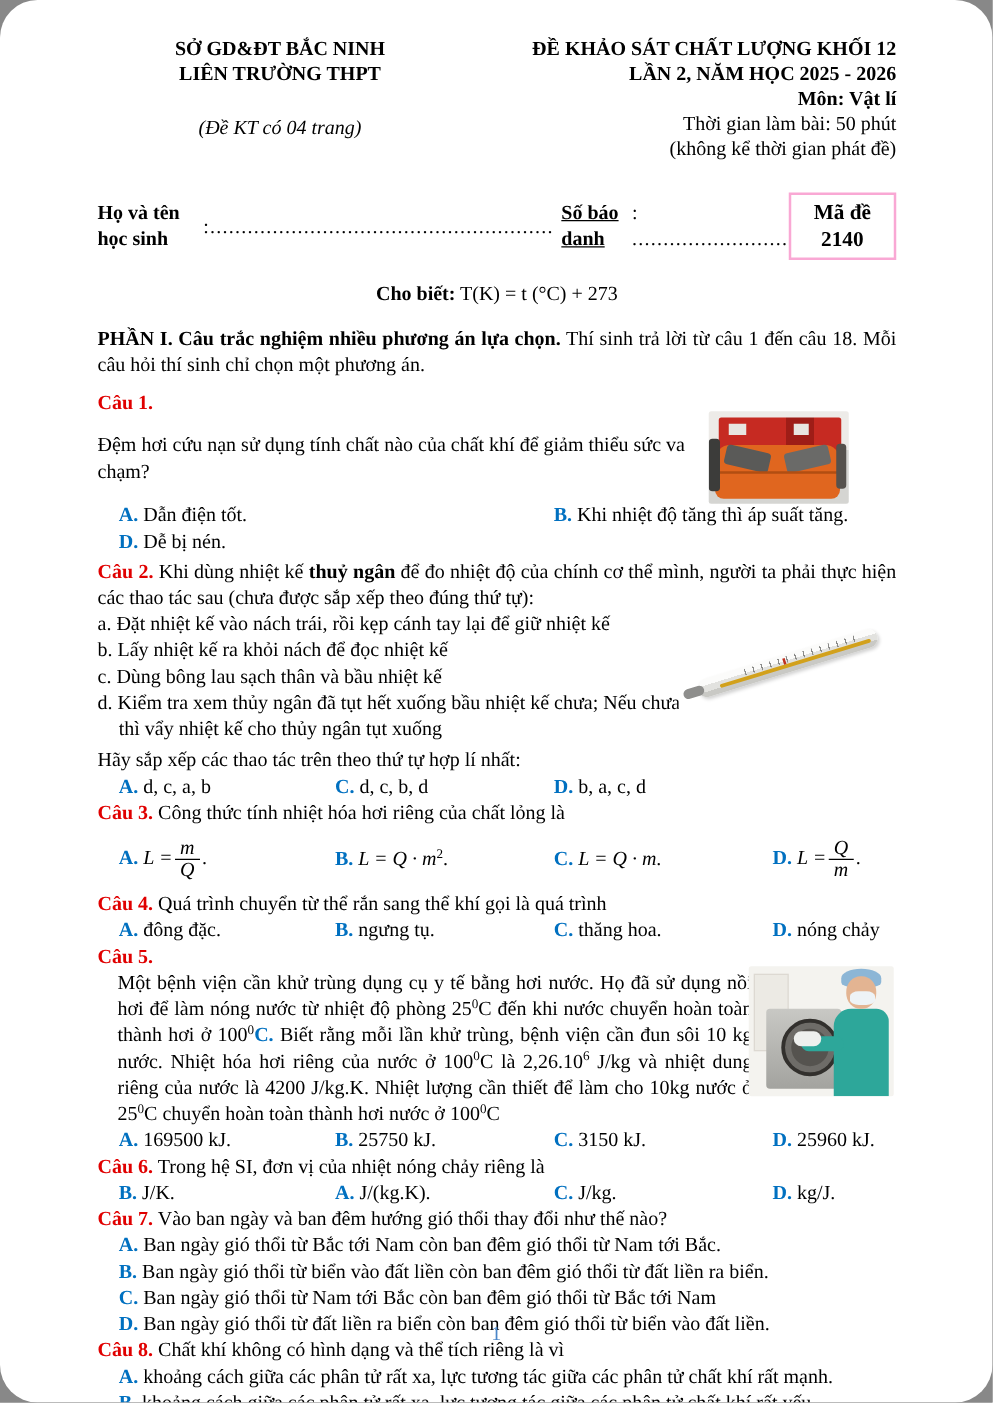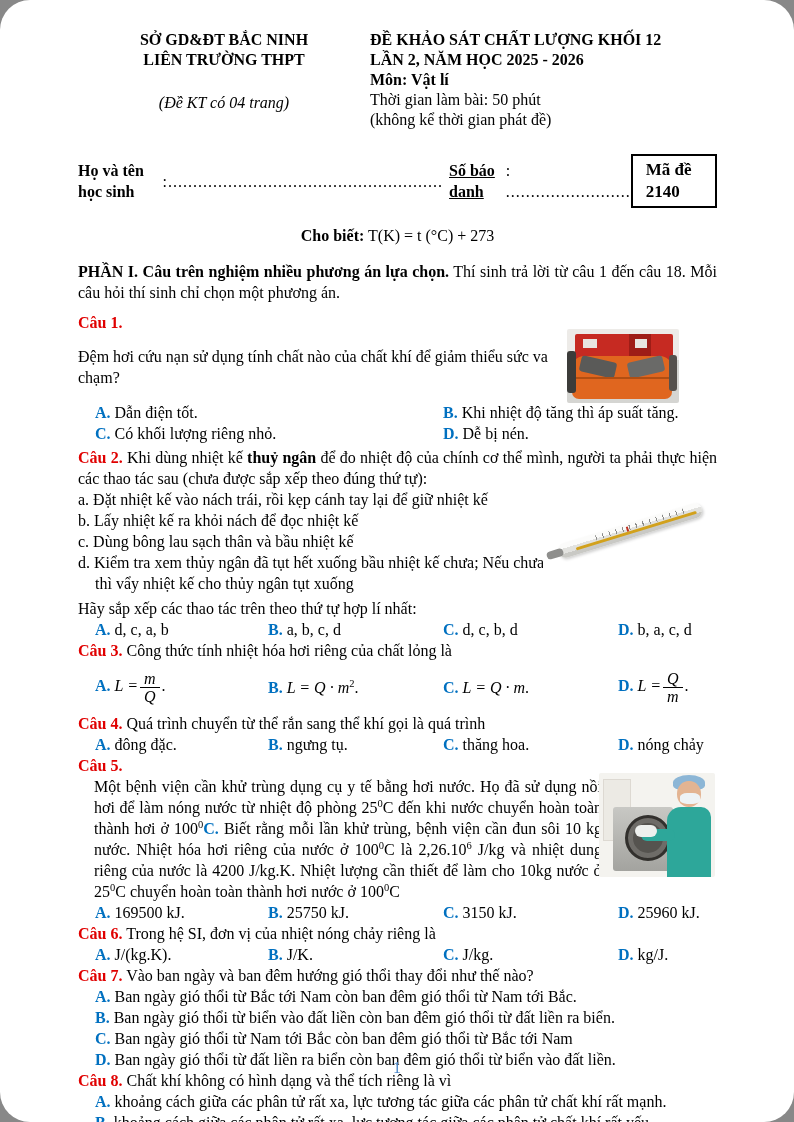--- a/index.html
+++ b/index.html
@@ -17,28 +17,28 @@
   }
   .b{font-weight:bold;}
   .i{}
   .red{color:#e00000;font-weight:bold;}
   .blue{color:#0070c0;font-weight:bold;}
   .just{text-align:justify;}
 
   
   .hdr{display:flex;}
   .hdr-left{width:292px;text-align:center;}
-  .hdr-right{flex:1;text-align:left;}
+  .hdr-right{flex:1;text-align:right;}
   .hdr div{line-height:20px;}
   .pages-note{margin-top:23px;font-style:italic;}
 
   
   .student-row{display:flex;align-items:center;margin-top:24px;}
   .dots{letter-spacing:1px;}
-  .code-box{margin-left:auto;border:2px solid #000000;padding:3px 13px;font-weight:bold;font-size:17px;line-height:22px;}
+  .code-box{margin-left:auto;border:2px solid #f9a8d4;padding:3px 13px;font-weight:bold;font-size:17px;line-height:22px;text-align:center;}
 
   .given{margin-top:17px;text-align:center;}
   .part1{margin-top:15px;}
 
   .q{position:relative;}
   .opt2{display:grid;grid-template-columns:348px 1fr;padding-left:17px;}
   .opt4{display:grid;grid-template-columns:173px 175px 175px 1fr;padding-left:17px;}
   .optline{padding-left:17px;}
 
   
@@ -109,37 +109,36 @@
       <span class="dots">: .........................</span>
     <span class="code-box">Mã đề 2140</span>
   </div>
 
   <div class="given">
     <span class="b">Cho biết:</span>
     <span class="i">T</span><span>(K) = </span><span class="i">t</span><span> (°C) + 273</span>
   </div>
 
   <div class="part1 just">
-    <span class="b">PHẦN I. Câu trên nghiệm nhiều phương án lựa chọn.</span><span> Thí sinh trả lời từ câu 1 đến câu 18. Mỗi câu hỏi thí sinh chỉ chọn một phương án.</span>
+    <span class="b">PHẦN I. Câu trắc nghiệm nhiều phương án lựa chọn.</span><span> Thí sinh trả lời từ câu 1 đến câu 18. Mỗi câu hỏi thí sinh chỉ chọn một phương án.</span>
   </div>
 
   <div class="q" style="margin-top:9px;">
     <div class="red">Câu 1.</div>
     <div class="photo ph-airbag">
       <div class="ab-truck"></div>
       <div class="ab-bag"></div>
       <div class="ab-seam"></div>
       <div class="ab-man-l"></div>
       <div class="ab-man-r"></div>
     </div>
     <div style="margin-top:13px;width:472px;">Đệm hơi cứu nạn sử dụng tính chất nào của chất khí để giảm thiểu sức va chạm?</div>
     <div class="opt2" style="margin-top:14px;">
       <div><span class="blue">A.</span> <span>Dẫn điện tốt.</span></div>
       <div><span class="blue">B.</span> <span>Khi nhiệt độ tăng thì áp suất tăng.</span></div>
-      <div><span class="blue">C.</span> <span>Có khối lượng riêng nhỏ.</span></div>
       <div><span class="blue">D.</span> <span>Dễ bị nén.</span></div>
     </div>
   </div>
 
   <div class="q" style="margin-top:3px;">
     <div class="photo ph-thermo">
       <div class="th-body">
         <div class="th-stripe"></div>
         <div class="th-ticks"></div>
         <div class="th-red"></div>
@@ -152,21 +151,20 @@
     </div>
     <div style="width:476px;">
       <div>a. Đặt nhiệt kế vào nách trái, rồi kẹp cánh tay lại để giữ nhiệt kế</div>
       <div>b. Lấy nhiệt kế ra khỏi nách để đọc nhiệt kế</div>
       <div>c. Dùng bông lau sạch thân và bầu nhiệt kế</div>
       <div style="padding-left:17px;text-indent:-17px;">d. Kiểm tra xem thủy ngân đã tụt hết xuống bầu nhiệt kế chưa; Nếu chưa thì vẩy nhiệt kế cho thủy ngân tụt xuống</div>
     </div>
     <div style="margin-top:4px;">Hãy sắp xếp các thao tác trên theo thứ tự hợp lí nhất:</div>
     <div class="opt4">
       <div><span class="blue">A.</span> <span>d, c, a, b</span></div>
-      <div><span class="blue">B.</span> <span>a, b, c, d</span></div>
       <div><span class="blue">C.</span> <span>d, c, b, d</span></div>
       <div><span class="blue">D.</span> <span>b, a, c, d</span></div>
     </div>
   </div>
 
   <div class="q">
     <div>
       <span class="red">Câu 3.</span>
       <span>Công thức tính nhiệt hóa hơi riêng của chất lỏng là</span>
     </div>
@@ -214,22 +212,22 @@
       <div><span class="blue">D.</span> <span>25960 kJ.</span></div>
     </div>
   </div>
 
   <div class="q">
     <div>
       <span class="red">Câu 6.</span>
       <span>Trong hệ SI, đơn vị của nhiệt nóng chảy riêng là</span>
     </div>
     <div class="opt4">
+      <div><span class="blue">B.</span> <span>J/K.</span></div>
       <div><span class="blue">A.</span> <span>J/(kg.K).</span></div>
-      <div><span class="blue">B.</span> <span>J/K.</span></div>
       <div><span class="blue">C.</span> <span>J/kg.</span></div>
       <div><span class="blue">D.</span> <span>kg/J.</span></div>
     </div>
   </div>
 
   <div class="q">
     <div>
       <span class="red">Câu 7.</span>
       <span>Vào ban ngày và ban đêm hướng gió thổi thay đổi như thế nào?</span>
     </div>

